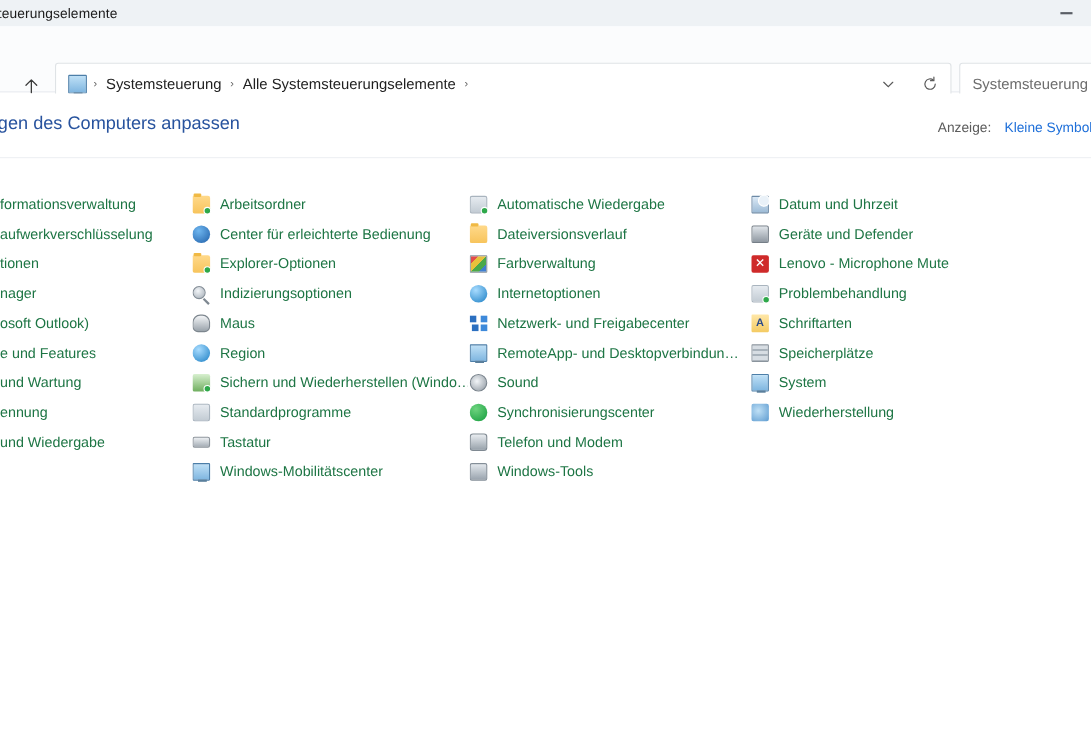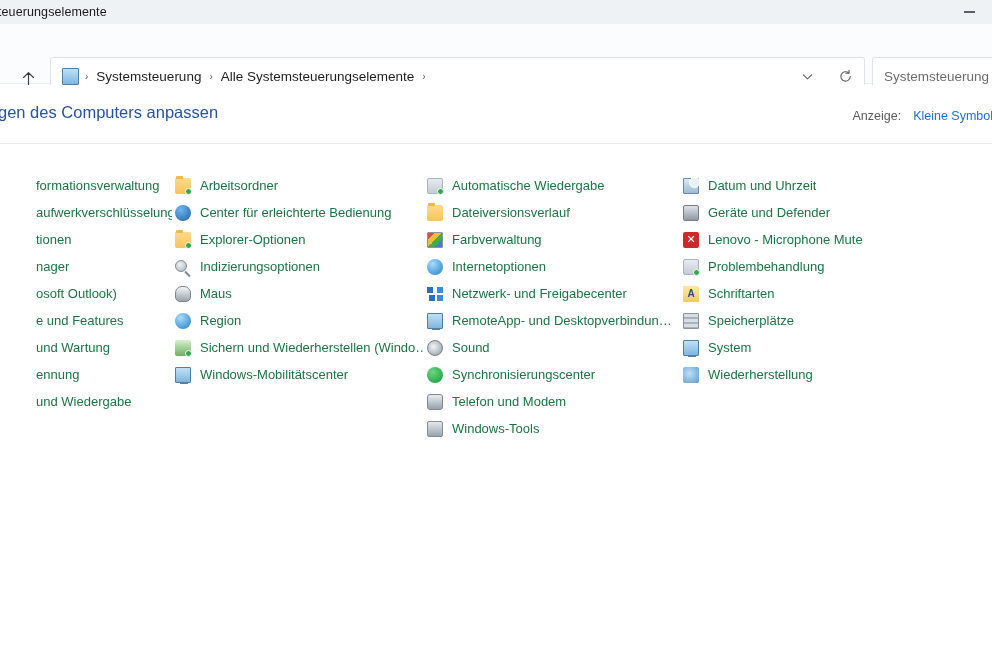--- a/index.html
+++ b/index.html
@@ -168,21 +168,21 @@
     position: relative;
   }
   .item-label {
     font-size: 13px;
     color: #1d7544;
     overflow: hidden;
     text-overflow: clip;
   }
   
   .col1 .item { position: relative; }
-  .col1 .item-label { margin-left: 0; padding-left: 36px; }
+  .col1 .item-label { margin-left: 0; }
 
   
   .ic { position:absolute; inset:0; }
   .ic.folder      { background: linear-gradient(#ffd98a,#f7c45c); border-radius:1px 2px 2px 2px; }
   .ic.folder:after{ content:""; position:absolute; left:1px; top:-2px; width:7px; height:3px; background:#f0b944; border-radius:1px; }
   .ic.win-grey    { background: linear-gradient(#e6ebf0,#c3ccd4); border:1px solid #a9b4be; border-radius:2px; }
   .ic.circ-blue   { background: radial-gradient(circle at 35% 30%, #6fb6ef, #1f5fa8); border-radius:50%; }
   .ic.circ-green  { background: radial-gradient(circle at 35% 30%, #6ed47f, #139b3c); border-radius:50%; }
   .ic.circ-globe  { background: radial-gradient(circle at 35% 30%, #a8dcff, #1c7fc4); border-radius:50%; }
   .ic.red-x       { background: #cf2a2a; border-radius:2px; }
@@ -341,20 +341,32 @@
       </div>
       <div class="item">
         <span class="item-icon">
           <span class="ic backup"></span>
           <span class="green-dot" style="position: absolute; right: -1px; bottom: -1px; width: 7px; height: 7px; background: rgb(46, 168, 74); border: 1px solid rgb(255, 255, 255); border-radius: 50%;"></span>
         </span>
         <span class="item-label">Sichern und Wiederherstellen (Windo…)</span>
       </div>
       <div class="item">
         <span class="item-icon">
+          <span class="ic win-grey"></span>
+        </span>
+        <span class="item-label">Standardprogramme</span>
+      </div>
+      <div class="item">
+        <span class="item-icon">
+          <span class="ic keyboard"></span>
+        </span>
+        <span class="item-label">Tastatur</span>
+      </div>
+      <div class="item">
+        <span class="item-icon">
           <span class="ic monitor"></span>
         </span>
         <span class="item-label">Windows-Mobilitätscenter</span>
       </div>
     </div>
   <div class="col col3">
       <div class="item">
         <span class="item-icon">
           <span class="ic win-grey"></span>
           <span class="green-dot" style="position: absolute; right: -1px; bottom: -1px; width: 7px; height: 7px; background: rgb(46, 168, 74); border: 1px solid rgb(255, 255, 255); border-radius: 50%;"></span>

